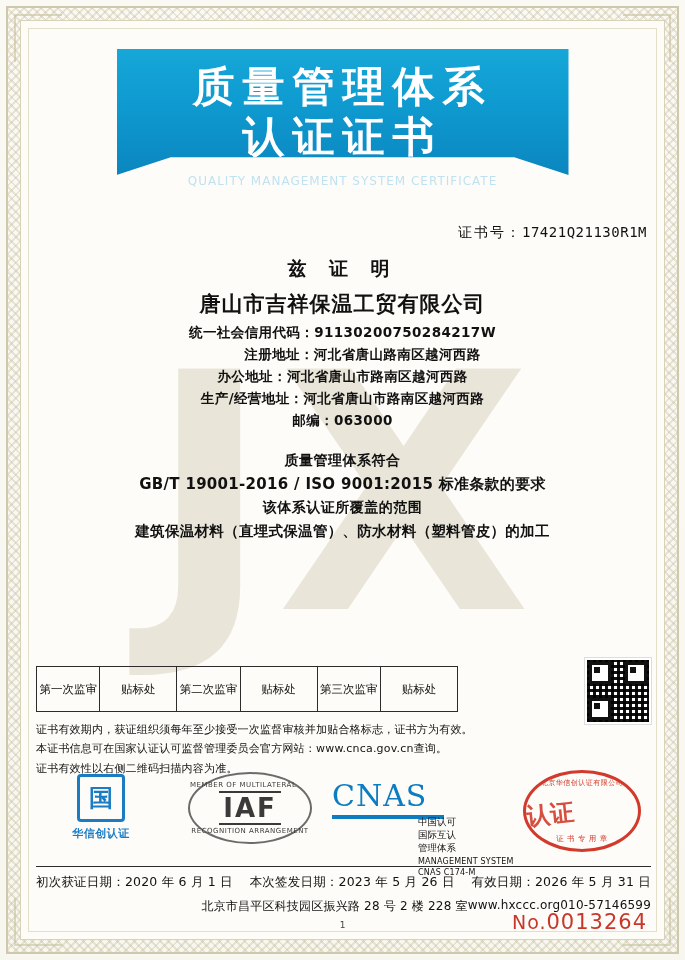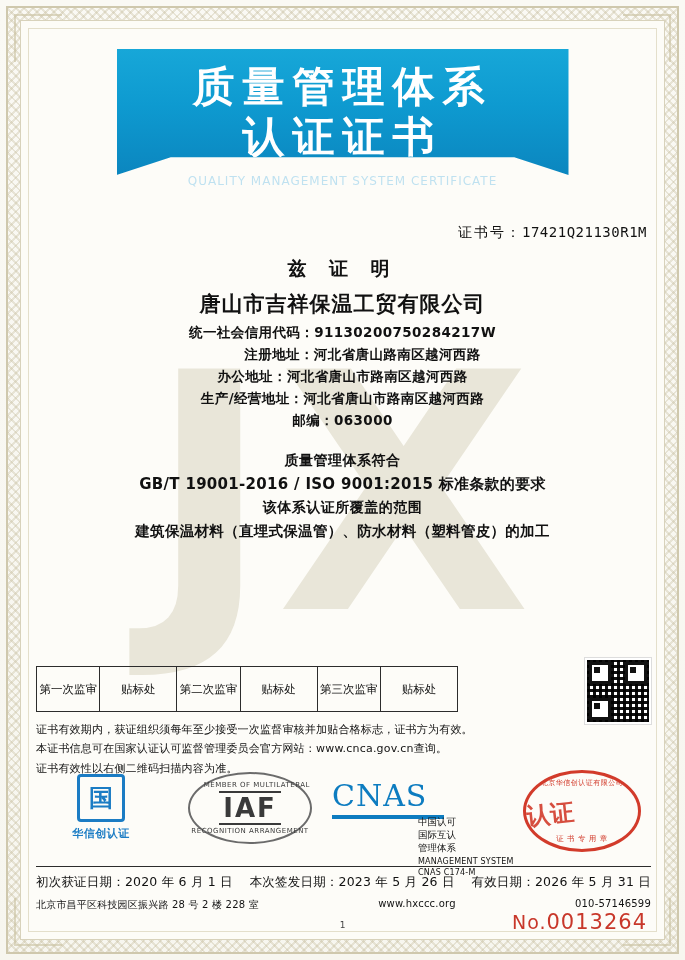--- a/index.html
+++ b/index.html
@@ -164,21 +164,21 @@
     border-radius:4px;display:flex;align-items:center;justify-content:center;
     font-size:24px;font-weight:bold;color:#1b7cc4;
   }
   .logo-hxcz .cap{font-size:11px;font-weight:bold;margin-top:4px;letter-spacing:.5px;}
 
   .logo-iaf{left:152px;top:2px;width:120px;height:68px;
     border:2px solid #6b6b6b;border-radius:50%;
     display:flex;align-items:center;justify-content:center;position:relative;color:#3a3a3a;}
   .logo-iaf .iaf{font-size:26px;font-weight:bold;letter-spacing:2px;
     border-top:2px solid #3a3a3a;border-bottom:2px solid #3a3a3a;padding:0 4px;}
-  .logo-iaf .arc-top{position:absolute;top:7px;left:0;right:0;text-align:right;font-size:7px;letter-spacing:.5px;}
+  .logo-iaf .arc-top{position:absolute;top:7px;left:0;right:0;text-align:left;font-size:7px;letter-spacing:.5px;}
   .logo-iaf .arc-bot{position:absolute;bottom:7px;left:0;right:0;text-align:center;font-size:7px;letter-spacing:.5px;}
 
   .logo-cnas{left:296px;top:8px;width:112px;color:#0d7cc0;}
   .logo-cnas .word{font-size:30px;font-weight:normal;letter-spacing:1px;color:#0d7cc0;font-family:"DejaVu Serif","Liberation Serif",serif;}
   .logo-cnas .bar{height:4px;background:#0d7cc0;margin-top:2px;}
 
   .logo-cnas-txt{left:382px;top:6px;width:120px;color:#111;}
   .logo-cnas-txt .cn{font-size:9.5px;line-height:1.35;margin-top:40px;}
   .logo-cnas-txt .en{font-size:8px;line-height:1.3;margin-top:3px;letter-spacing:.2px;}
 
@@ -196,22 +196,22 @@
   .footline{
     position:absolute;left:8px;right:6px;top:838px;height:0;border-top:1px solid #2c2c2c;
   }
   .dates{
     position:absolute;left:8px;right:6px;top:846px;
     display:flex;justify-content:space-between;
     font-size:12.5px;color:#111;letter-spacing:.2px;
   }
   .addr{
     position:absolute;left:8px;right:6px;top:870px;
-    display:flex;justify-content:space-between;
-    font-size:10px;color:#111;letter-spacing:.2px;
+    display:flex;justify-content:flex-end;
+    font-size:12px;color:#111;letter-spacing:.2px;
   }
   .pageno{
     position:absolute;left:0;right:0;top:892px;text-align:center;
     font-size:9px;color:#444;
   }
   .serial{
     position:absolute;right:10px;bottom:-2px;
     font-size:21px;color:#c8372a;letter-spacing:1px;
     font-family:"DejaVu Sans","Liberation Sans",sans-serif;
   }

